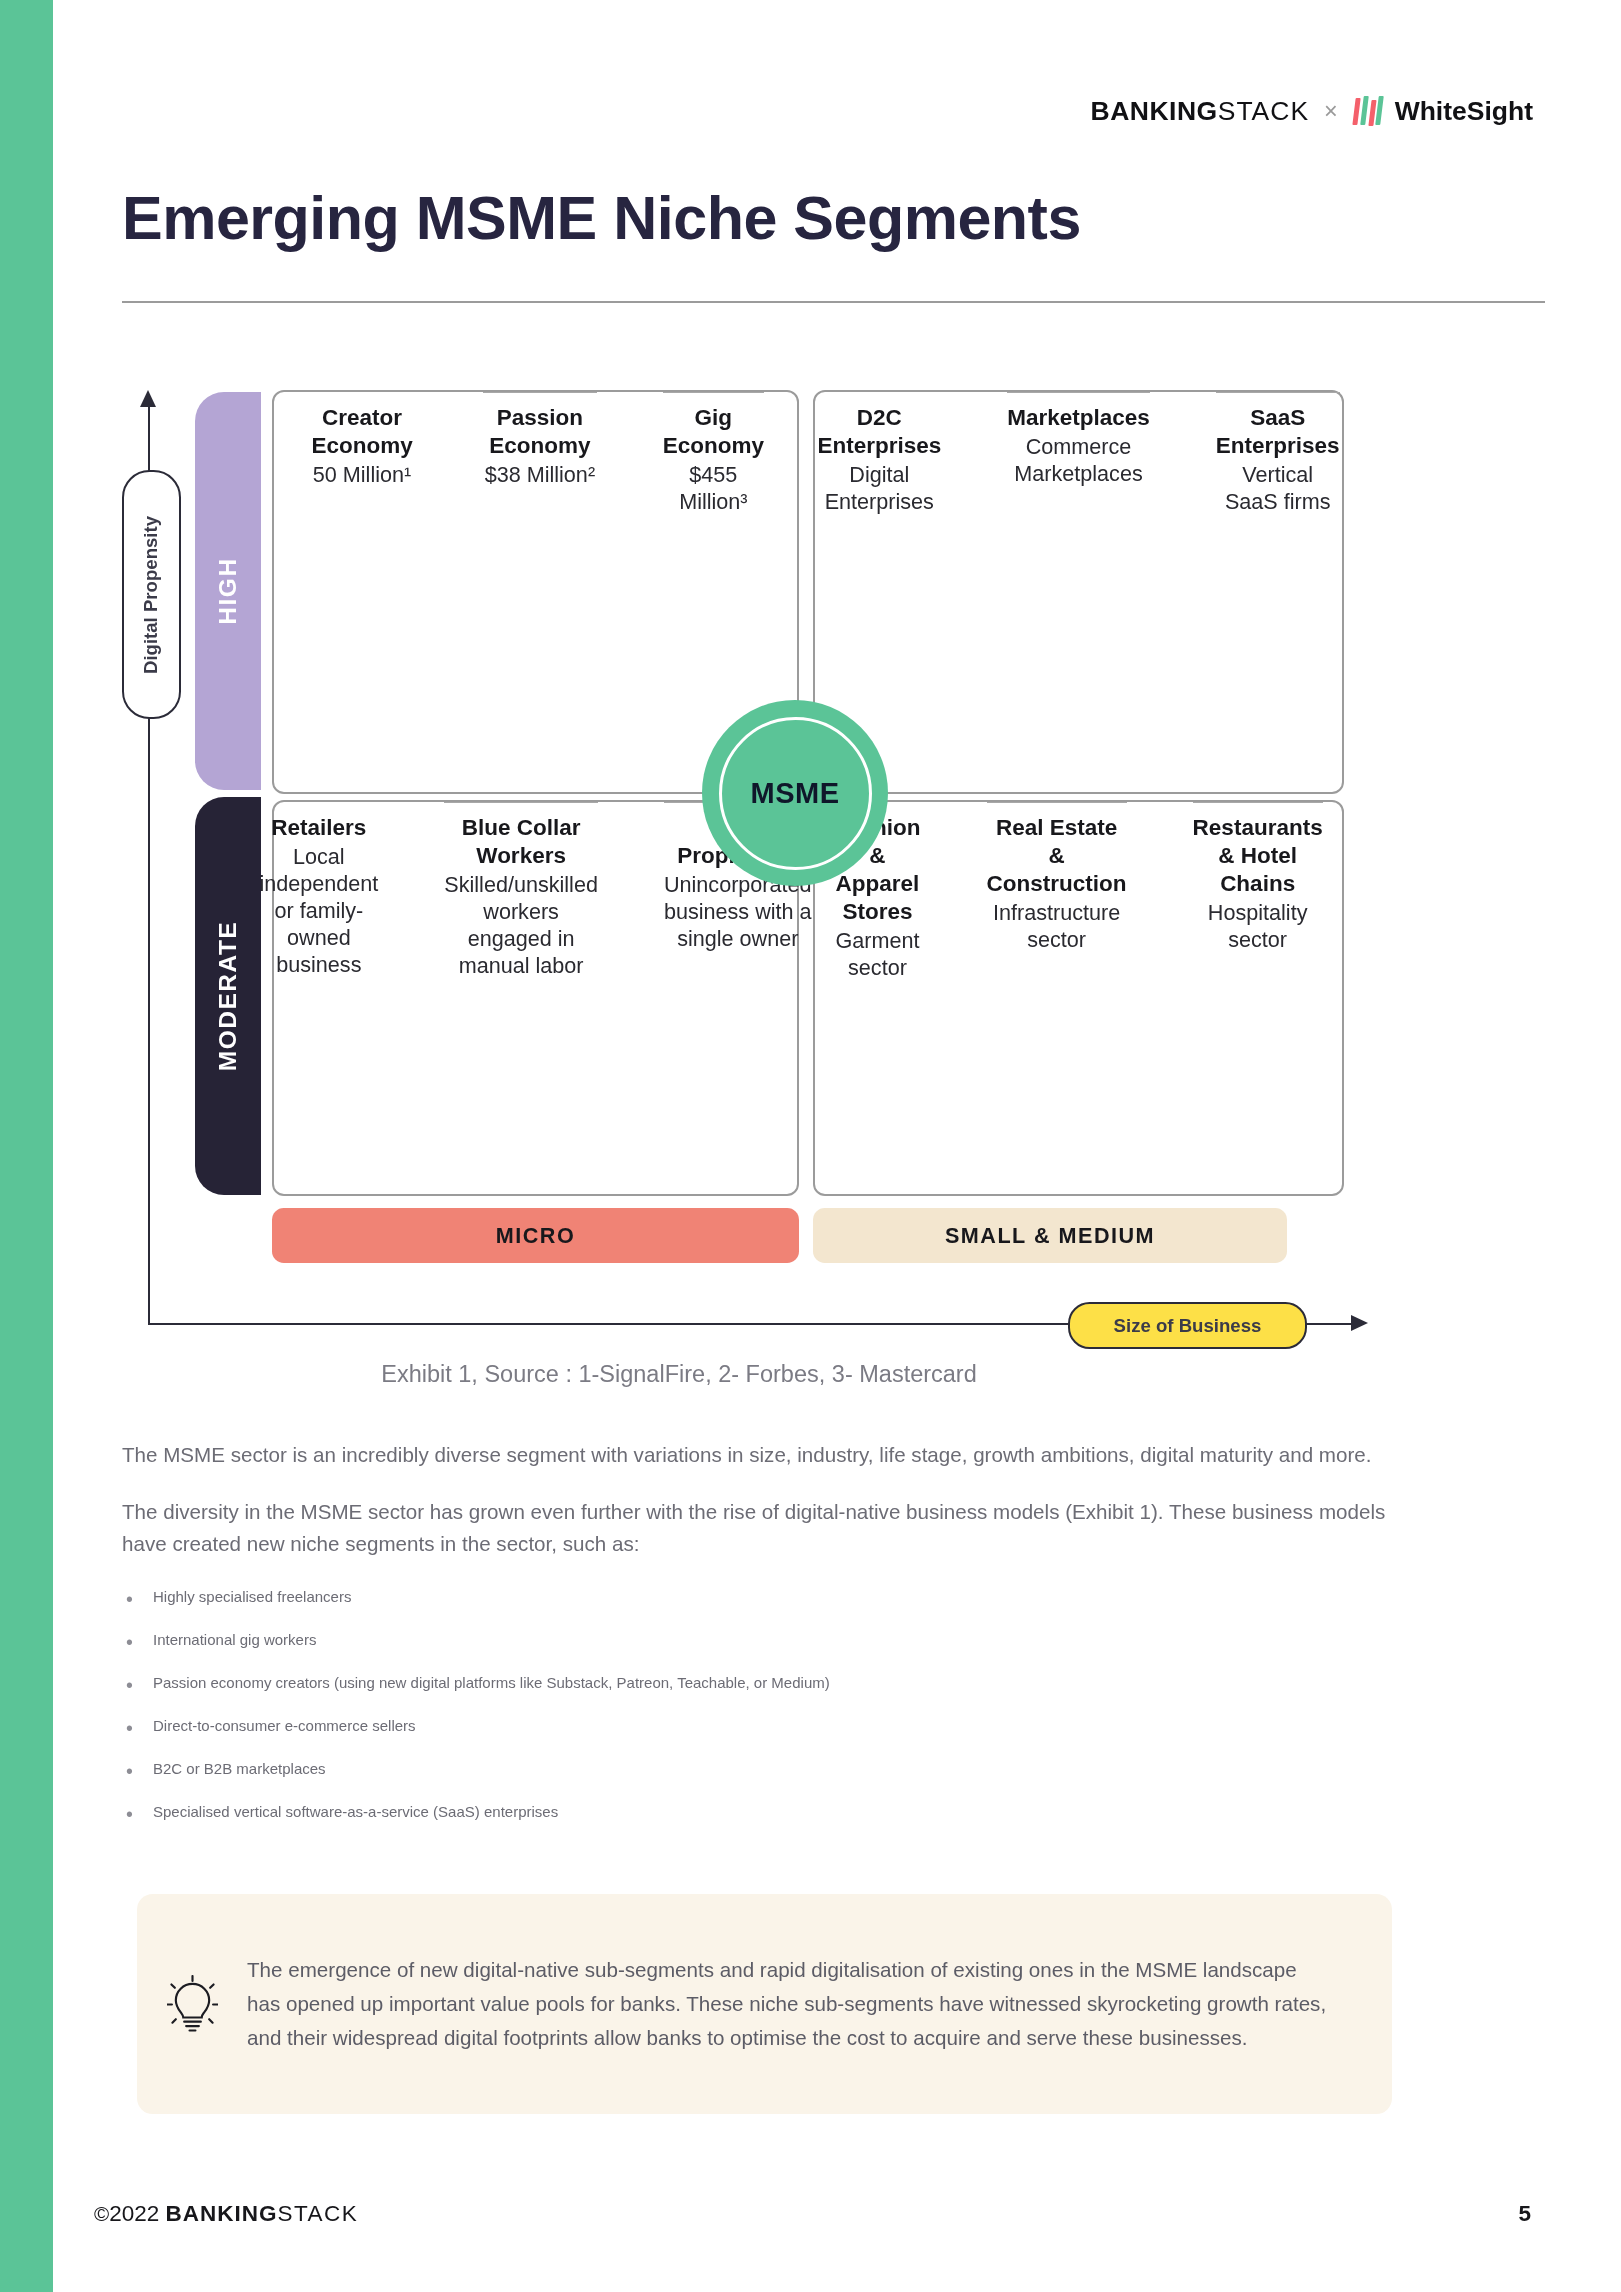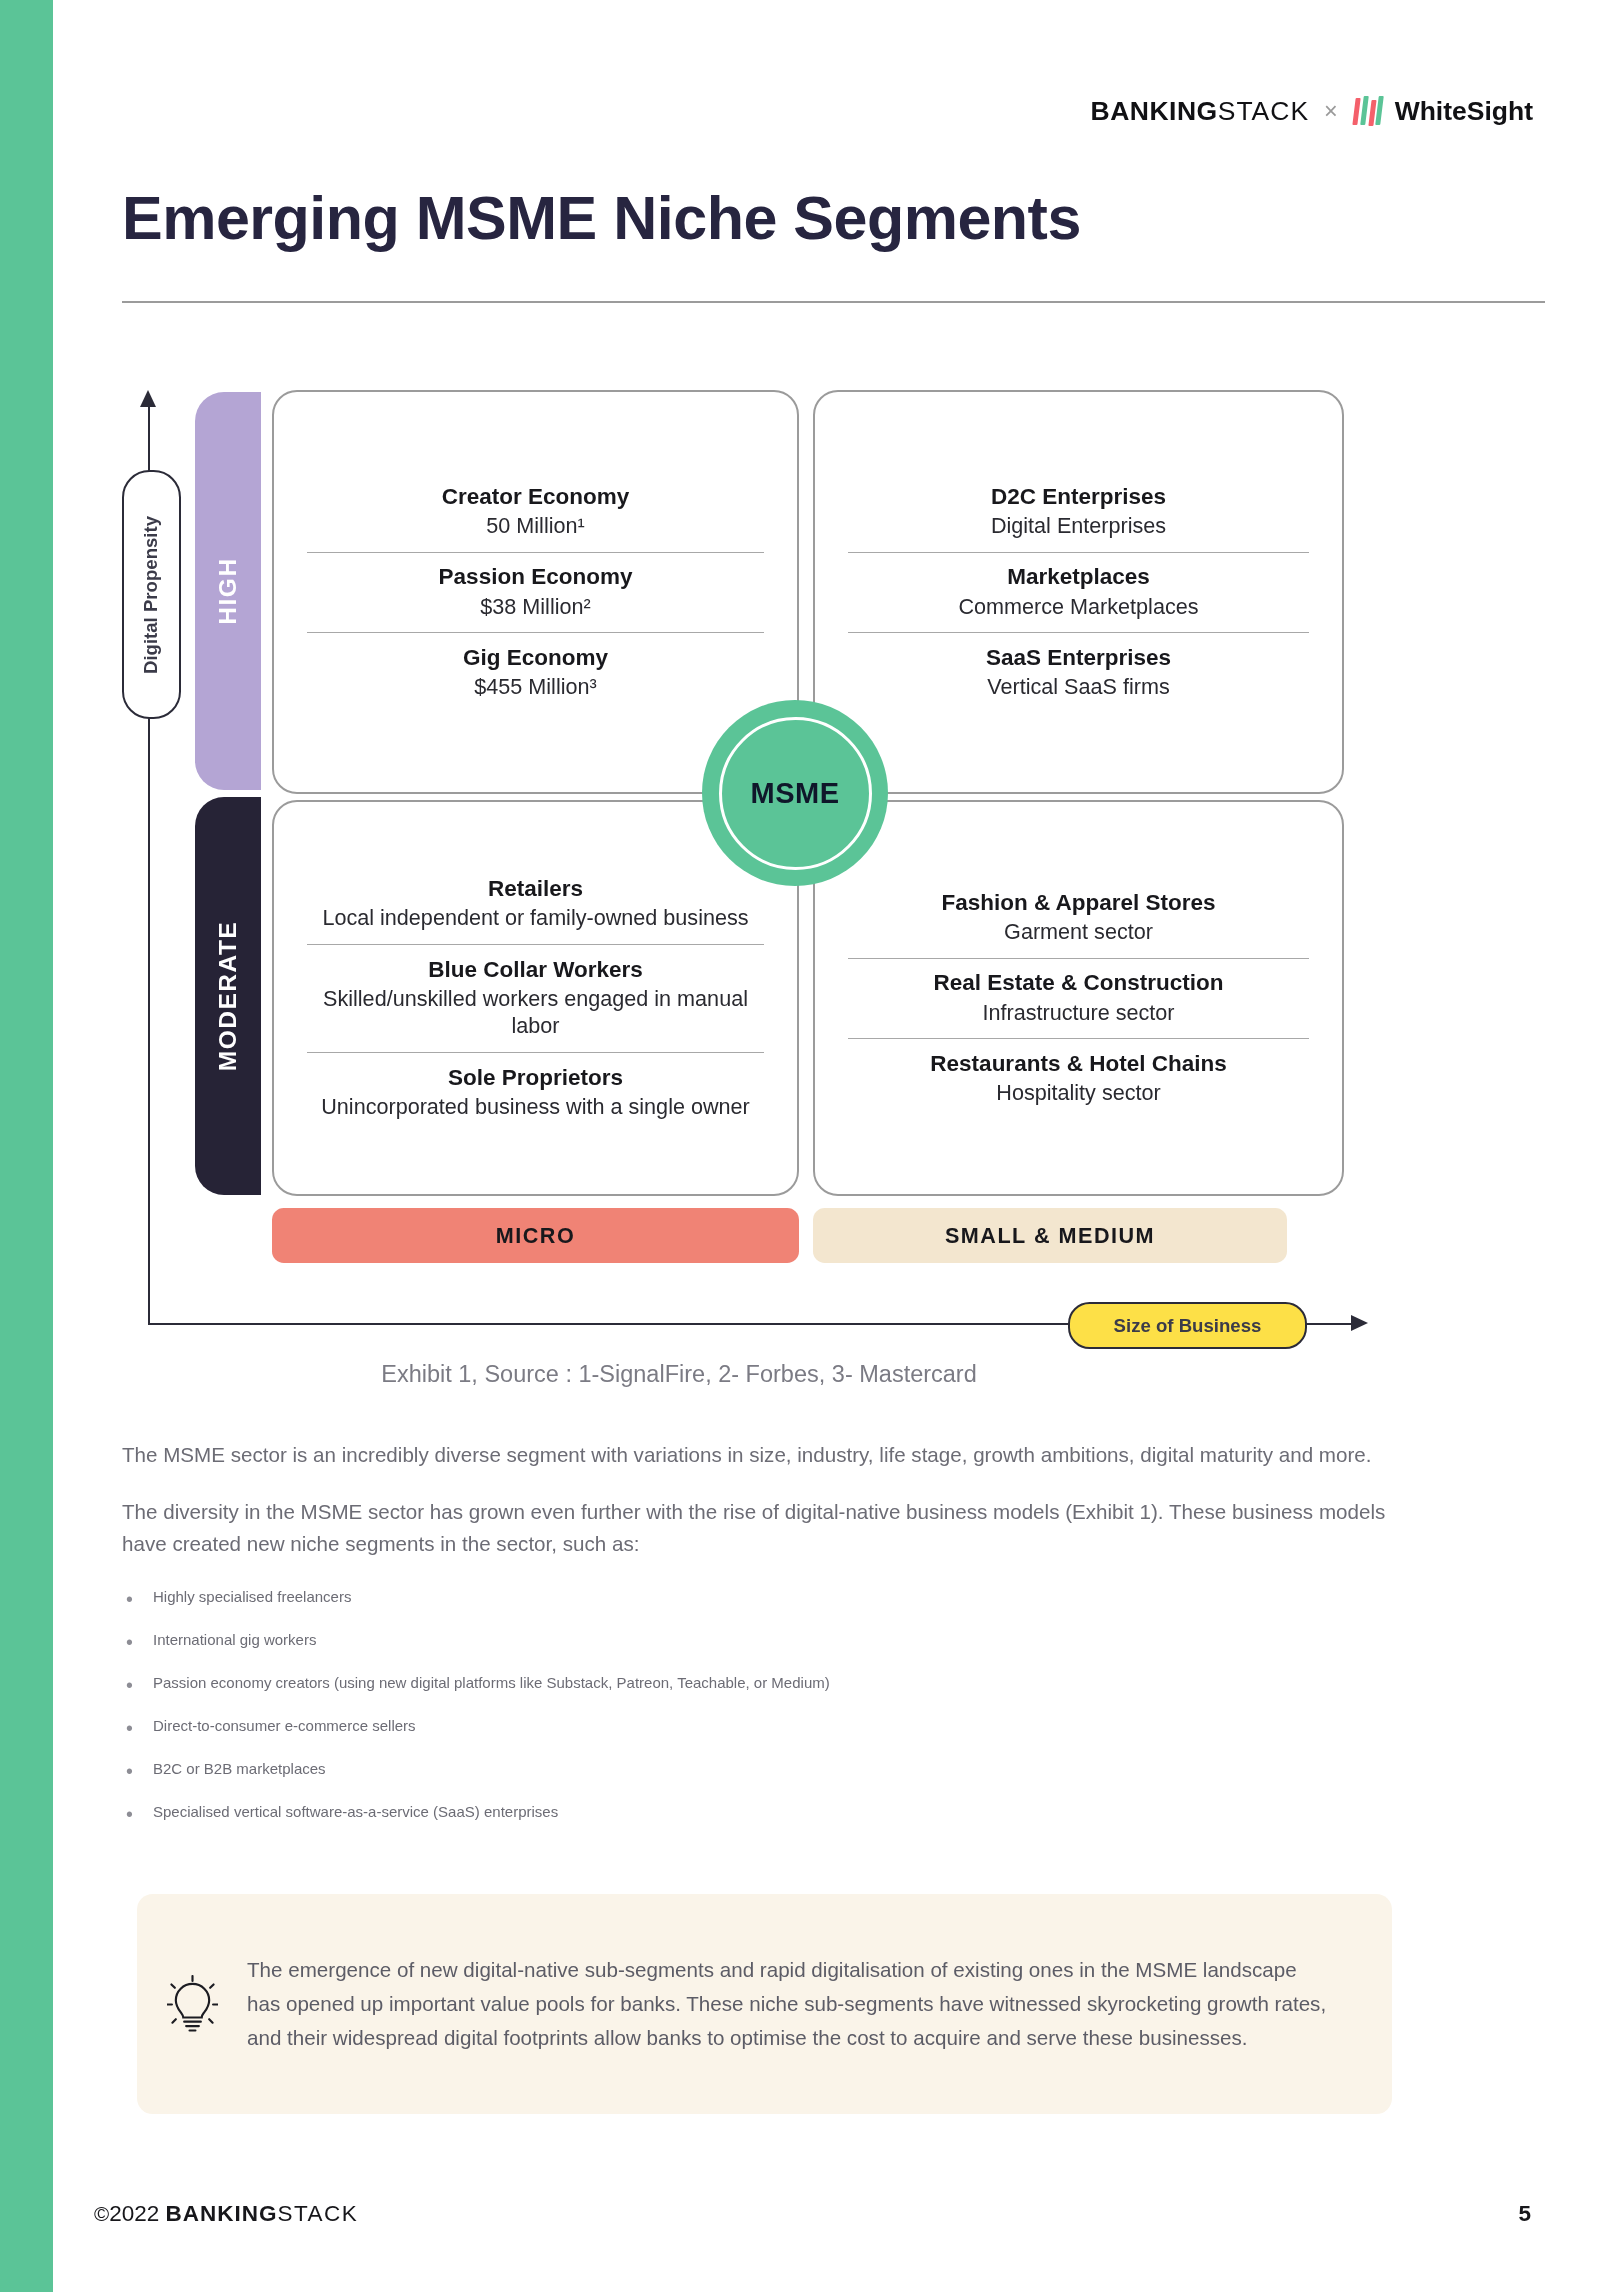--- a/index.html
+++ b/index.html
@@ -81,23 +81,23 @@
   }
   .band span{
     transform:rotate(-90deg);white-space:nowrap;
     font-size:24.5px;font-weight:700;color:#ffffff;letter-spacing:1.5px;
   }
   .band-high{top:392px;height:398px;background:#b4a5d4;}
   .band-mod{top:797px;height:398px;background:#262336;}
 
   .qbox{
     position:absolute;
-    border:2.9px solid #9b9b9b;border-radius:25px;background:#ffffff;
+    border:2.9px solid #9b9b9b;border-radius:12px;background:#ffffff;
     box-sizing:border-box;
-    display:flex;flex-direction:column;justify-content:center;
+    display:flex;justify-content:center;
   }
   .q-tl{left:272px;top:390px;width:527px;height:404px;}
   .q-tr{left:813px;top:390px;width:531px;height:404px;}
   .q-bl{left:272px;top:800px;width:527px;height:396px;}
   .q-br{left:813px;top:800px;width:531px;height:396px;}
 
   .cell{padding:11.8px 33px;text-align:center;}
   .cell + .cell{position:relative;}
   .cell + .cell::before{
     content:"";position:absolute;left:33px;right:33px;top:0;height:1px;background:#a8a8a8;

